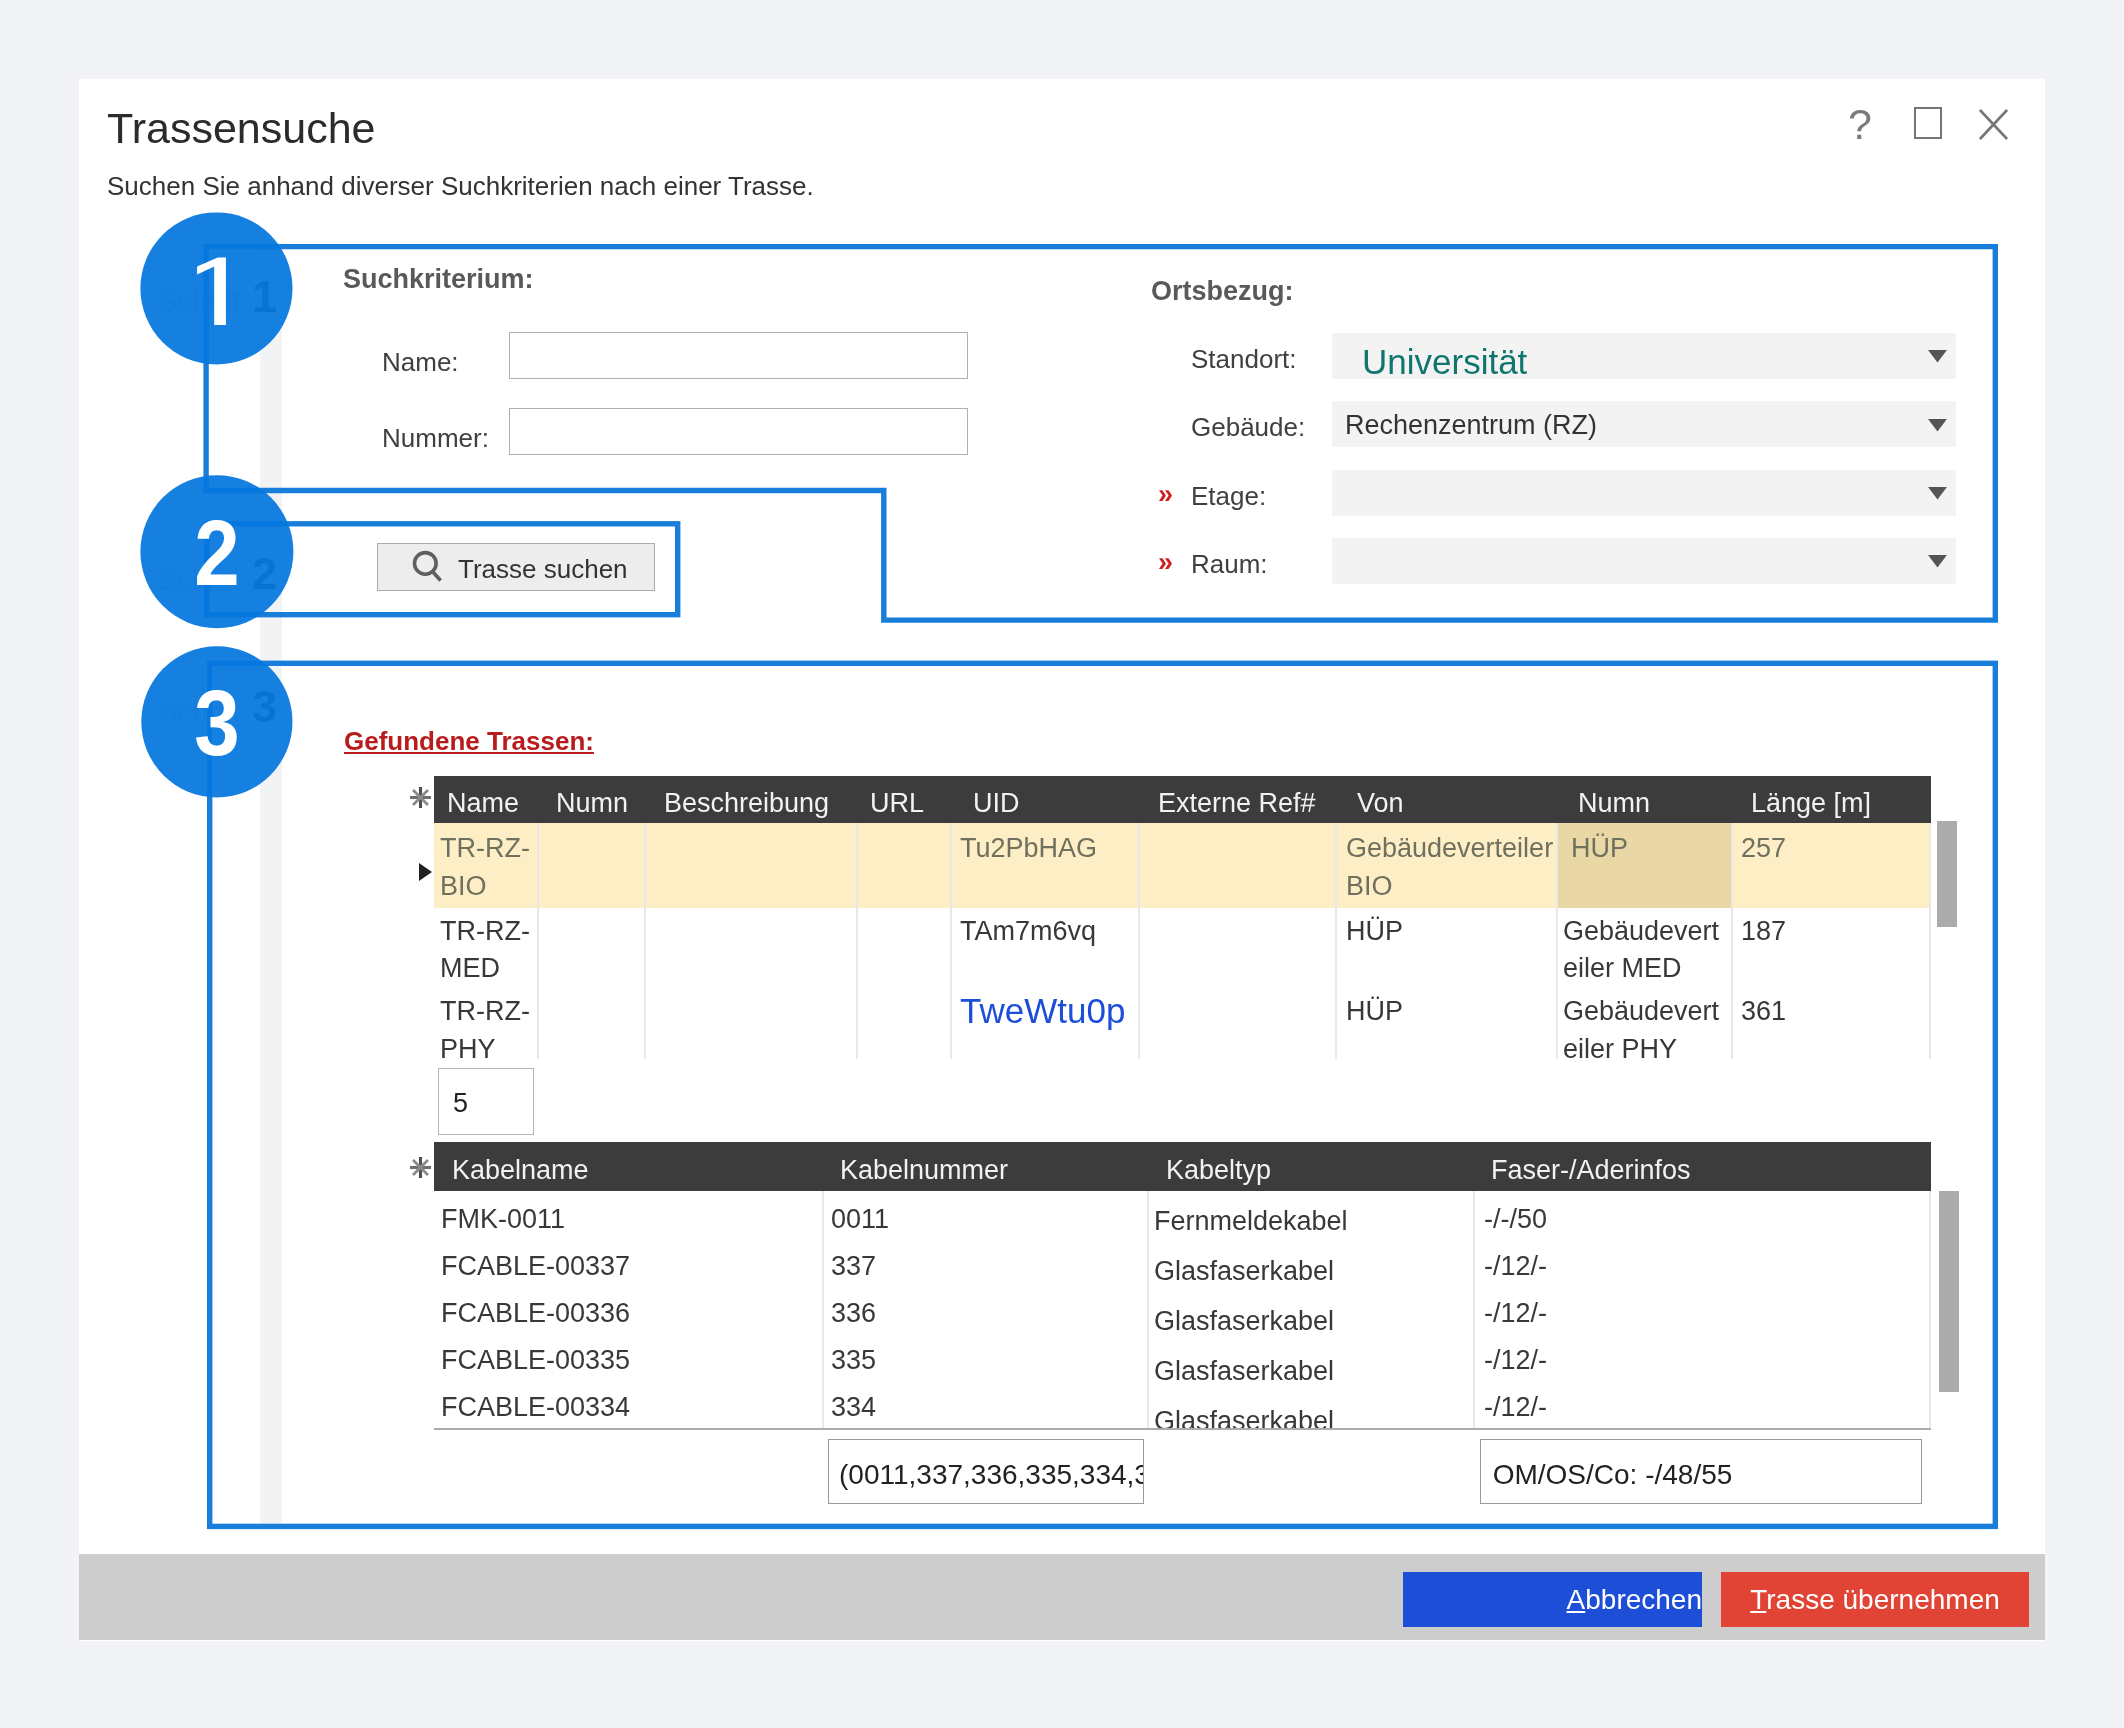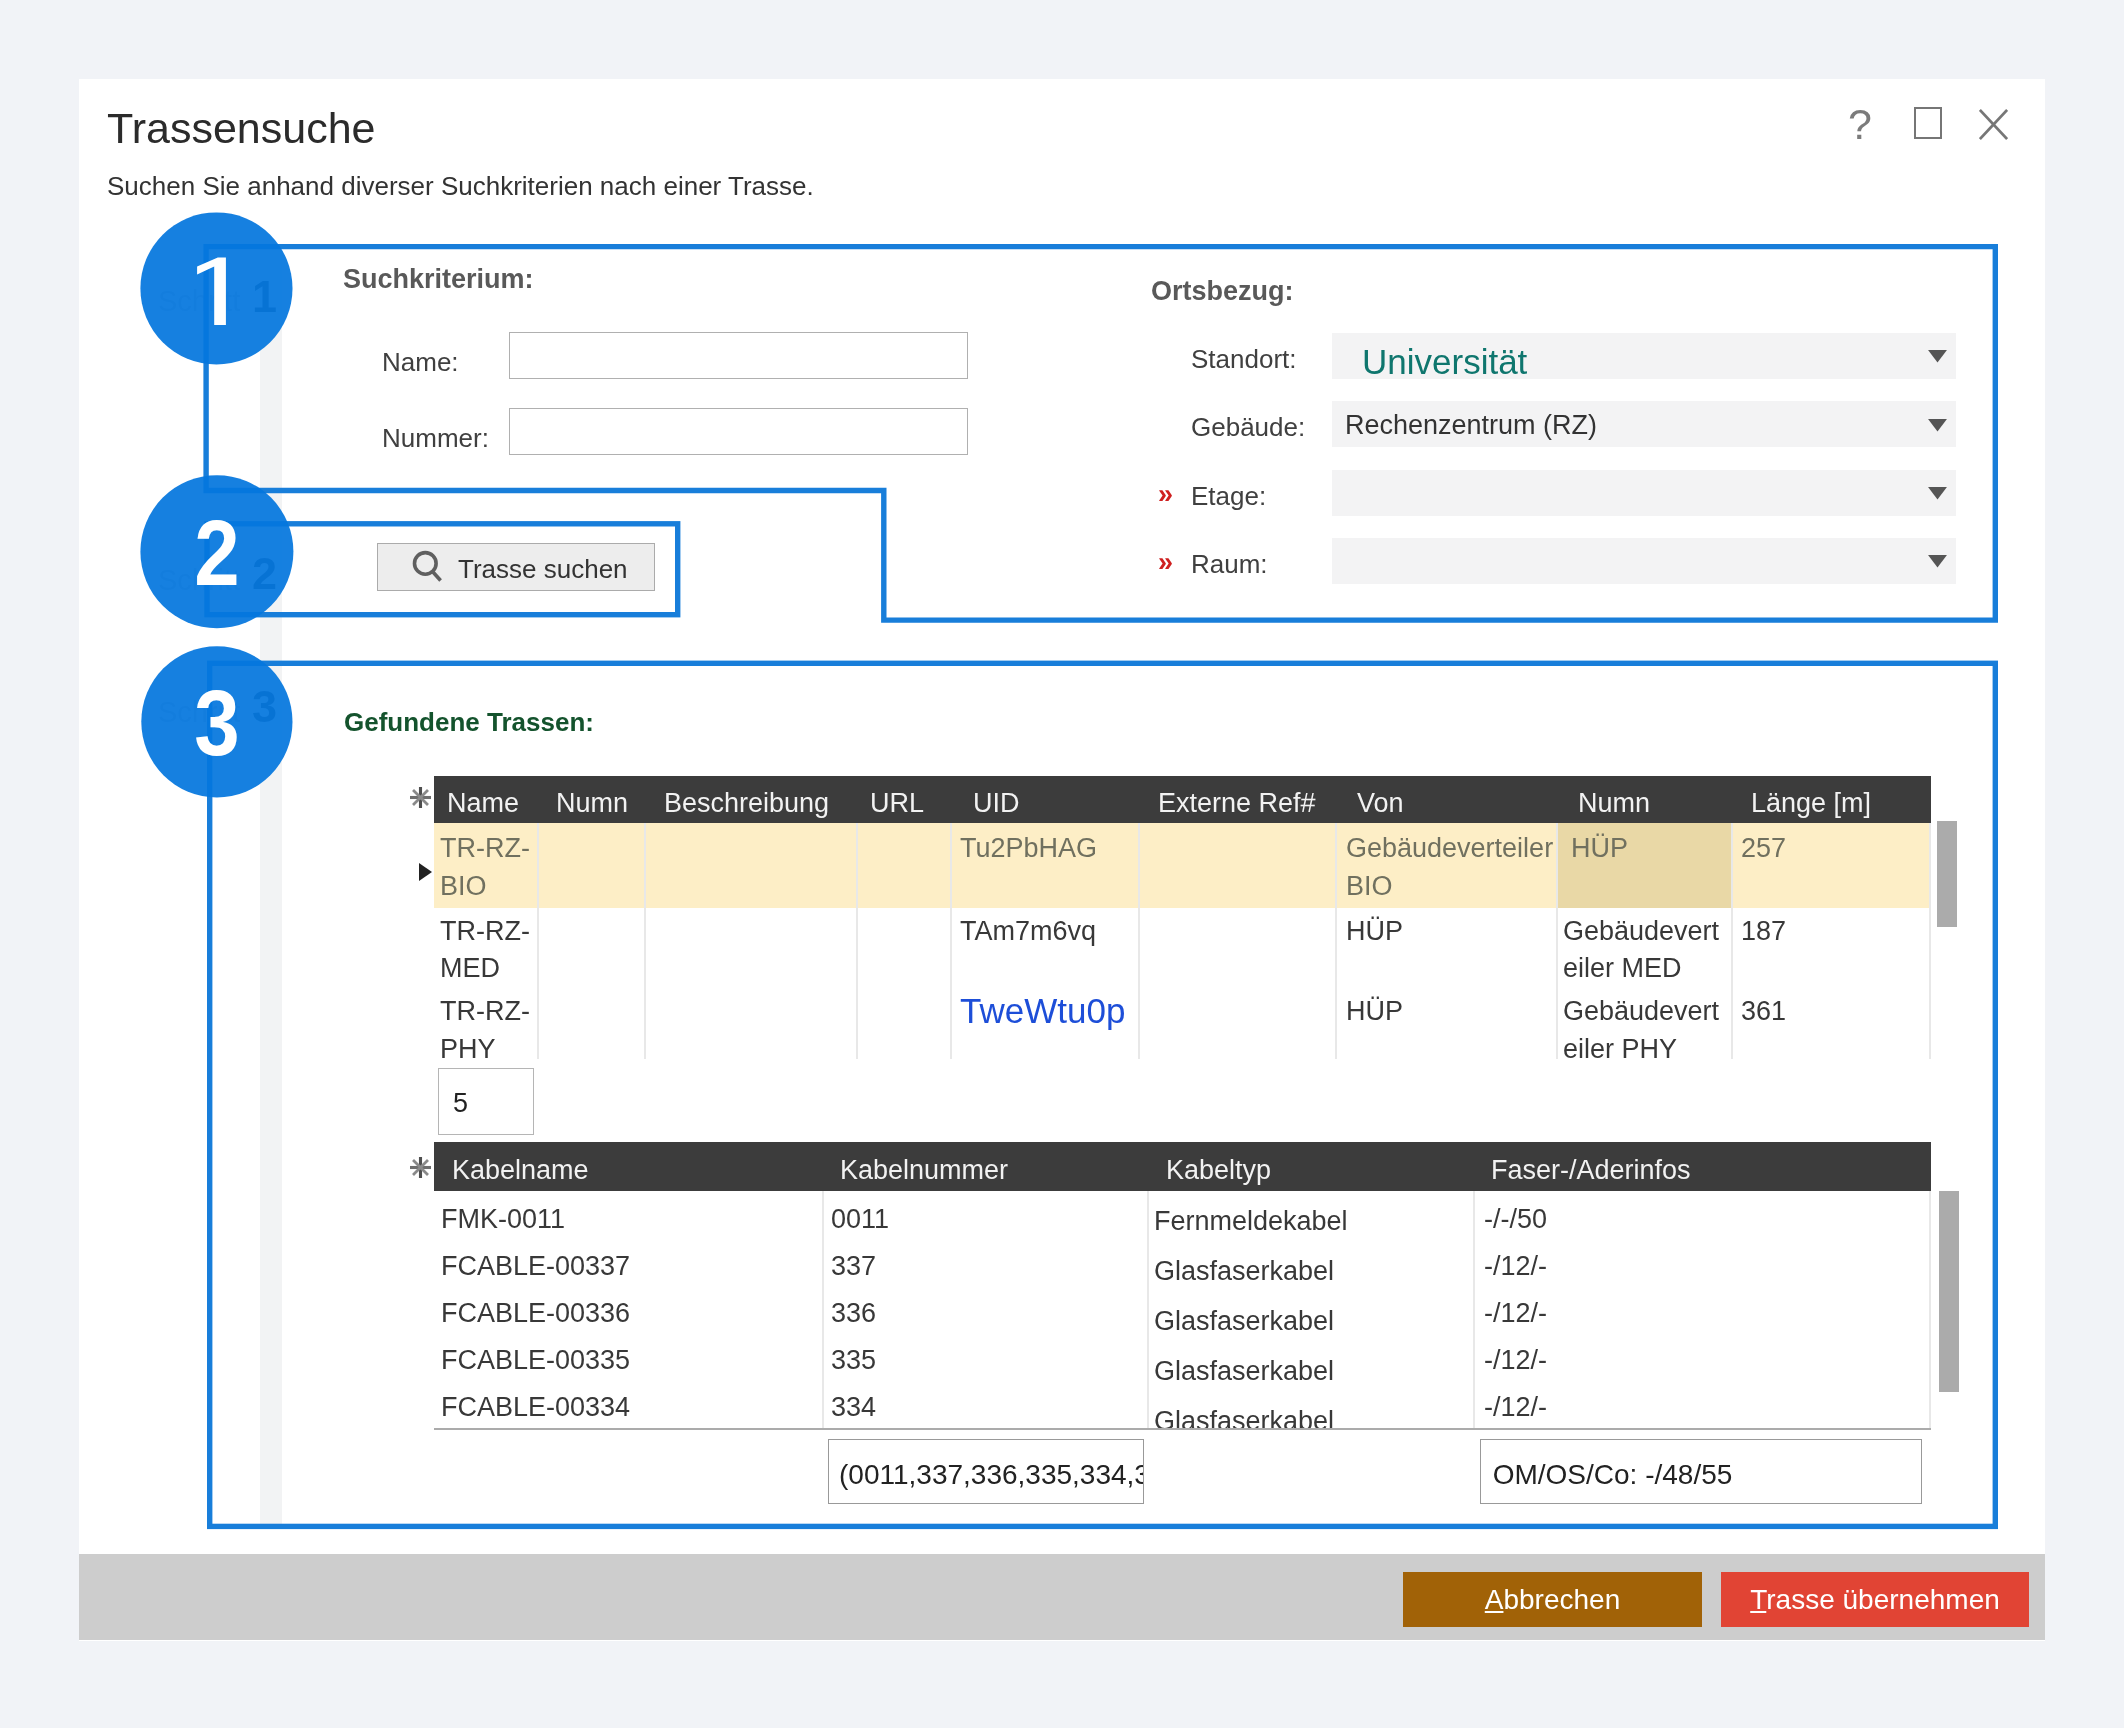--- a/index.html
+++ b/index.html
@@ -25,21 +25,21 @@
 <div class="abs" style="left:260px; top:249px; width:21.6px; height:1275px; background:#f2f3f4;"></div>
 <div class="abs" style="left:158px; top:285px; font-size:29px; color:#ced1d5;">Schritt</div>
 <div class="abs" style="left:252px; top:271px; font-size:45px; font-weight:bold; color:#34485e;">1</div>
 <div class="abs" style="left:158px; top:564px; font-size:29px; color:#ced1d5;">Schritt</div>
 <div class="abs" style="left:252px; top:548px; font-size:45px; font-weight:bold; color:#34485e;">2</div>
 <div class="abs" style="left:158px; top:696px; font-size:29px; color:#ced1d5;">Schritt</div>
 <div class="abs" style="left:252px; top:681px; font-size:45px; font-weight:bold; color:#34485e;">3</div>
 
 <div class="abs" style="left:343px; top:264px; font-size:27px; font-weight:bold; color:#595959;">Suchkriterium:</div>
 <div class="abs" style="left:1151px; top:276px; font-size:27px; font-weight:bold; color:#595959;">Ortsbezug:</div>
-<div class="abs" style="left:344px; top:707px; font-size:26px; font-weight:bold; color:#14532d;">Gefundene Trassen:</div>
+<div class="abs" style="left:344px; top:726px; font-size:26px; font-weight:bold; color:#b91c1c;text-decoration:underline;">Gefundene Trassen:</div>
 
 <div class="abs" style="left:382px; top:347px; font-size:26px; color:#404040;">Name:</div>
 <div class="abs" style="left:509px; top:332px; width:459px; height:47px; border:1.8px solid #b0b0b0; background:#fff;"></div>
 <div class="abs" style="left:382px; top:423px; font-size:26px; color:#404040;">Nummer:</div>
 <div class="abs" style="left:509px; top:408px; width:459px; height:47px; border:1.8px solid #b0b0b0; background:#fff;"></div>
 
 <div class="abs" style="left:377px; top:543px; width:278px; height:48px; border:1.8px solid #ababab; background:#ededed;"></div>
 <svg class="abs" style="left:410px; top:549px;" width="36" height="36" viewBox="0 0 40 40">
   <circle cx="17" cy="16" r="12" fill="none" stroke="#5f5f5f" stroke-width="4"></circle>
   <line x1="25" y1="25" x2="34" y2="35" stroke="#5f5f5f" stroke-width="4"></line>
@@ -152,21 +152,21 @@
 <div class="abs" style="left:1939px; top:1191px; width:20px; height:201px; background:#ababab;"></div>
 
 <div class="abs" style="left:828px; top:1439px; width:316px; height:65px; border:1.8px solid #999; background:#fff; overflow:hidden;">
     <span style="position:absolute; left:10px; top:19px; font-size:28px; color:#222; white-space:nowrap;">(0011,337,336,335,334,3</span>
   </div>
 <div class="abs" style="left:1480px; top:1439px; width:442px; height:65px; border:1.8px solid #999; background:#fff;">
     <span style="position:absolute; left:11.7px; top:19px; font-size:28px; color:#222;">OM/OS/Co: -/48/55</span>
   </div>
 
 <div class="abs" style="left:79px; top:1554px; width:1966px; height:86px; background:#cdcdcd;"></div>
-<div class="abs" style="left:1403px; top:1572px; width:299px; height:55px; background:#a16207; color:#fff; font-size:28px; text-align:center; line-height:55px;"><u>A</u>bbrechen</div>
+<div class="abs" style="left:1403px; top:1572px; width:299px; height:55px; background:#1d4ed8; color:#fff; font-size:28px; text-align:right; line-height:55px;"><u>A</u>bbrechen</div>
 <div class="abs" style="left:1721px; top:1572px; width:308px; height:55px; background:#e14434; color:#fff; font-size:28px; text-align:center; line-height:55px;"><u>T</u>rasse übernehmen</div>
 
 <svg class="abs" style="left:0; top:0;" width="2124" height="1728" viewBox="0 0 2360 1920">
   <path d="M 229,545 L 229,274 L 2217,274 L 2217,689 L 982,689 L 982,545 Z" fill="none" stroke="#187eda" stroke-width="6"></path>
   <rect x="230" y="582" width="523" height="101" fill="none" stroke="#187eda" stroke-width="6"></rect>
   <rect x="233" y="737" width="1984" height="959" fill="none" stroke="#187eda" stroke-width="6"></rect>
   <circle cx="240.5" cy="320.5" r="84.5" fill="rgba(4,118,222,0.93)"></circle>
   <circle cx="241" cy="613" r="85" fill="rgba(4,118,222,0.93)"></circle>
   <circle cx="241" cy="802" r="84" fill="rgba(4,118,222,0.93)"></circle>
   <path d="M238 361 V296 L219 305 V296 L242 286 H251 V361 Z" fill="#ffffff"></path>

